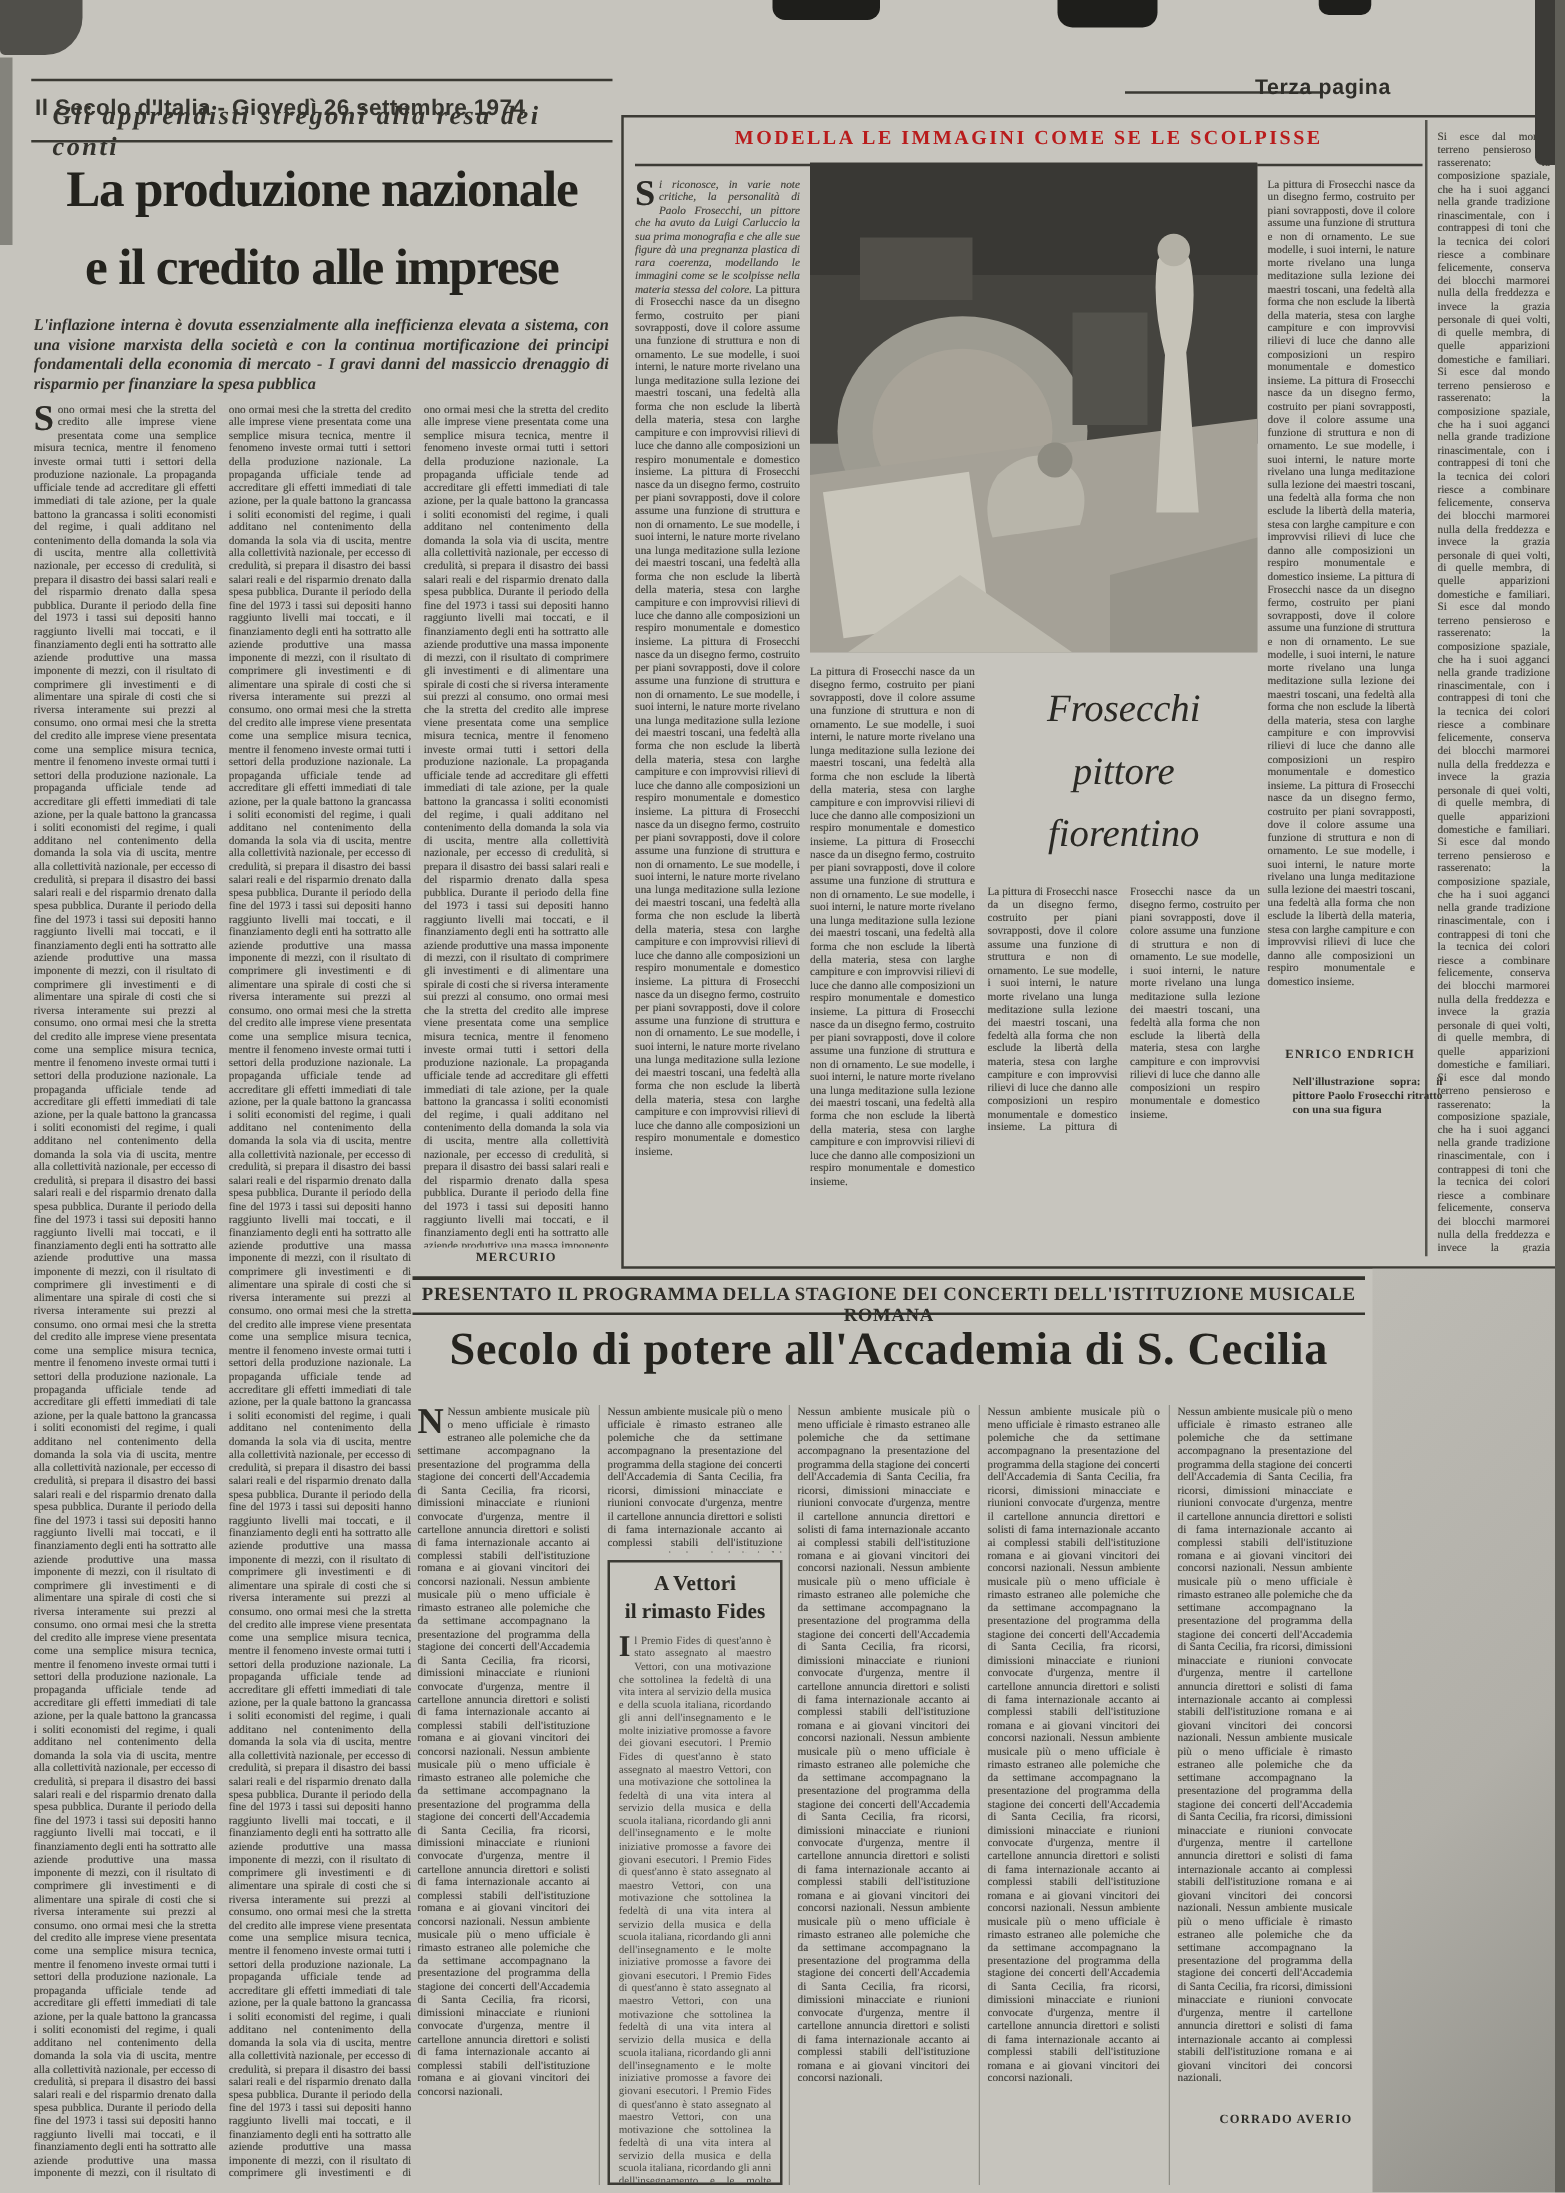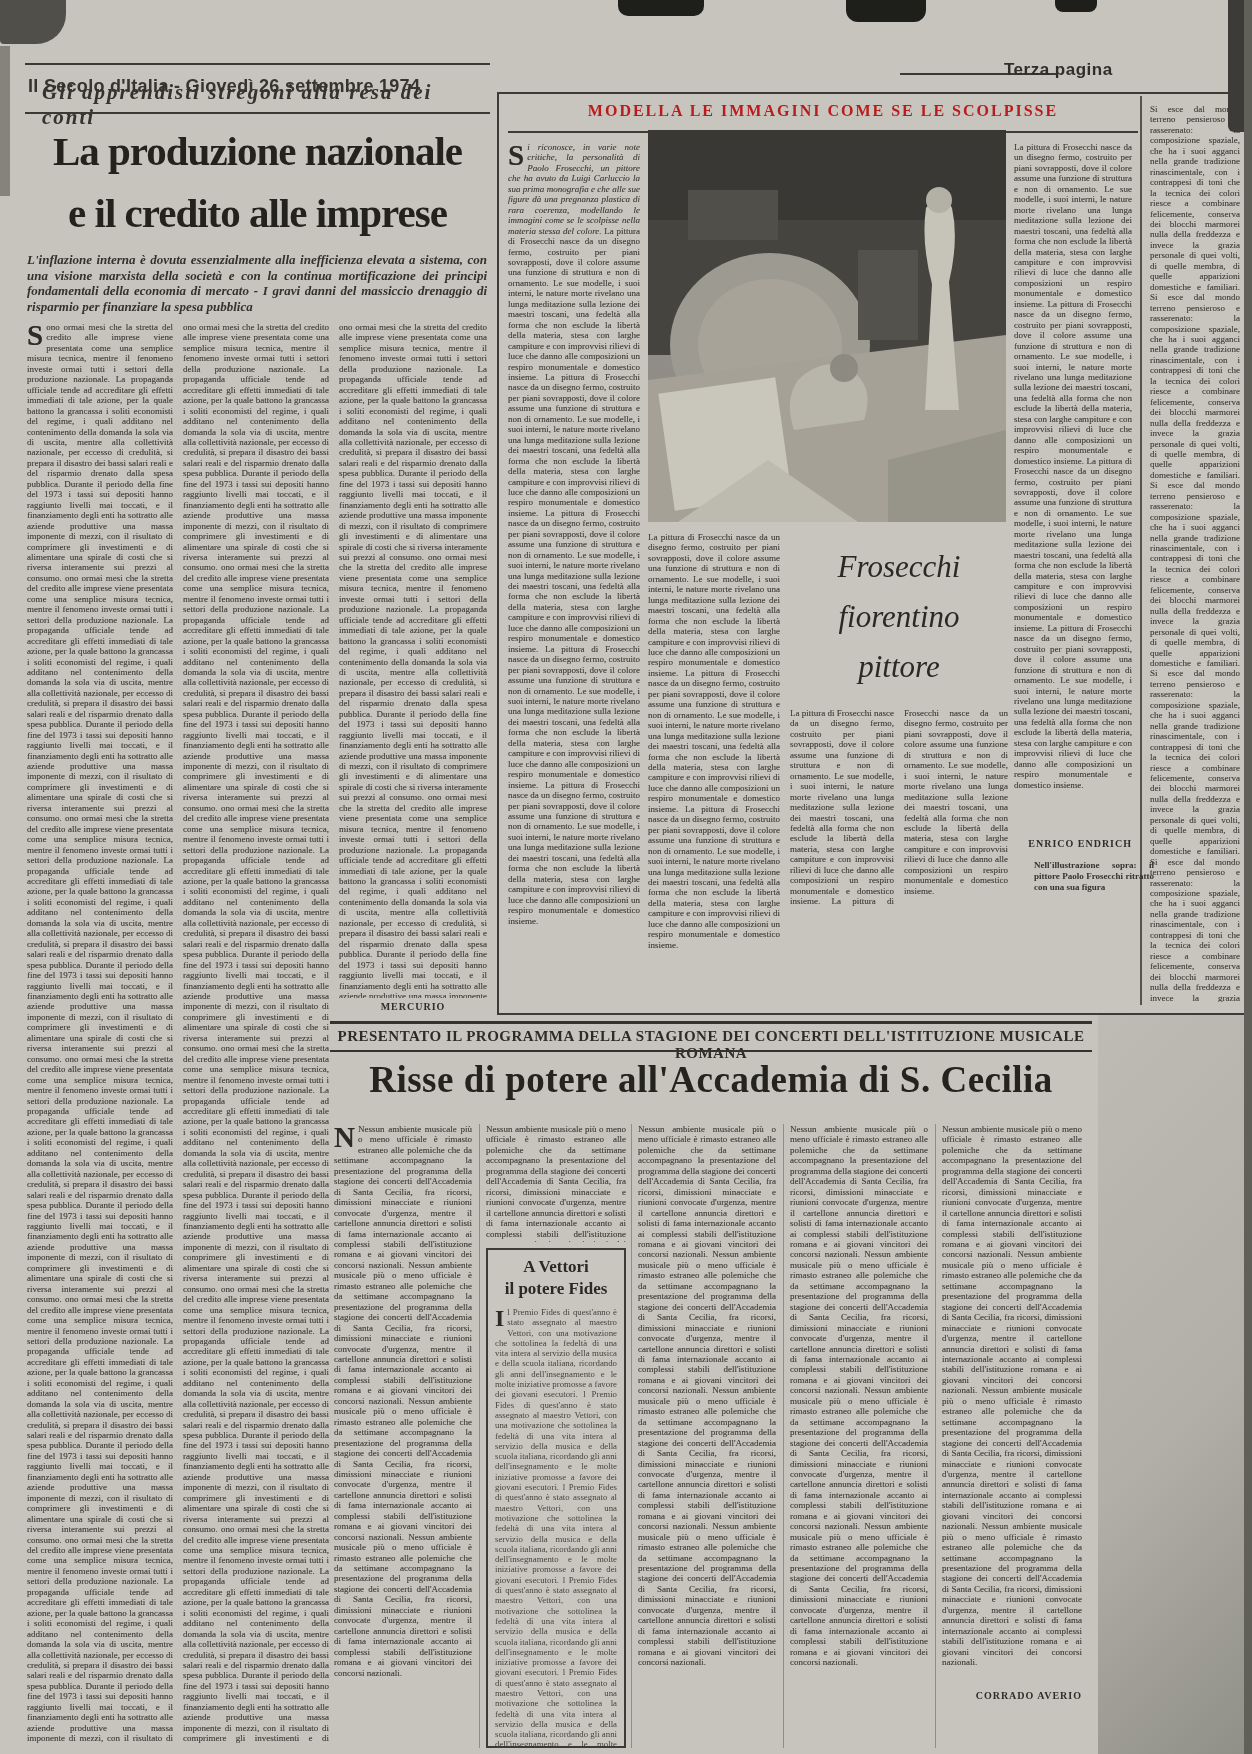--- a/index.html
+++ b/index.html
@@ -112,54 +112,54 @@
     <rect x="18" y="255" width="118" height="118" fill="#c9c6bb" transform="rotate(-8 77 314)"></rect>
     <path d="M30 392 L120 330 L210 392 Z" fill="#bdbaaf"></path>
     <path d="M240 330 L358 300 L358 392 L240 392 Z" fill="#97948a"></path>
     <rect x="210" y="120" width="60" height="90" fill="#53524c"></rect>
     <rect x="40" y="60" width="90" height="50" fill="#514f49"></rect>
   </svg>
 </div>
 
 <div class="abs frosecchi-title">
   <div>Frosecchi</div>
+  <div>pittore</div>
   <div>fiorentino</div>
-  <div>pittore</div>
 </div>
 
 <div class="col" style="left:648px;top:532px;width:132px;height:470px;">La pittura di Frosecchi nasce da un disegno fermo, costruito per piani sovrapposti, dove il colore assume una funzione di struttura e non di ornamento. Le sue modelle, i suoi interni, le nature morte rivelano una lunga meditazione sulla lezione dei maestri toscani, una fedeltà alla forma che non esclude la libertà della materia, stesa con larghe campiture e con improvvisi rilievi di luce che danno alle composizioni un respiro monumentale e domestico insieme.  La pittura di Frosecchi nasce da un disegno fermo, costruito per piani sovrapposti, dove il colore assume una funzione di struttura e non di ornamento. Le sue modelle, i suoi interni, le nature morte rivelano una lunga meditazione sulla lezione dei maestri toscani, una fedeltà alla forma che non esclude la libertà della materia, stesa con larghe campiture e con improvvisi rilievi di luce che danno alle composizioni un respiro monumentale e domestico insieme.  La pittura di Frosecchi nasce da un disegno fermo, costruito per piani sovrapposti, dove il colore assume una funzione di struttura e non di ornamento. Le sue modelle, i suoi interni, le nature morte rivelano una lunga meditazione sulla lezione dei maestri toscani, una fedeltà alla forma che non esclude la libertà della materia, stesa con larghe campiture e con improvvisi rilievi di luce che danno alle composizioni un respiro monumentale e domestico insieme. </div>
 
 <div class="col" style="left:790px;top:708px;width:218px;height:294px;column-count:2;column-gap:10px;">La pittura di Frosecchi nasce da un disegno fermo, costruito per piani sovrapposti, dove il colore assume una funzione di struttura e non di ornamento. Le sue modelle, i suoi interni, le nature morte rivelano una lunga meditazione sulla lezione dei maestri toscani, una fedeltà alla forma che non esclude la libertà della materia, stesa con larghe campiture e con improvvisi rilievi di luce che danno alle composizioni un respiro monumentale e domestico insieme.  La pittura di Frosecchi nasce da un disegno fermo, costruito per piani sovrapposti, dove il colore assume una funzione di struttura e non di ornamento. Le sue modelle, i suoi interni, le nature morte rivelano una lunga meditazione sulla lezione dei maestri toscani, una fedeltà alla forma che non esclude la libertà della materia, stesa con larghe campiture e con improvvisi rilievi di luce che danno alle composizioni un respiro monumentale e domestico insieme. </div>
 
 <div class="col" style="left:1014px;top:142px;width:118px;height:688px;">La pittura di Frosecchi nasce da un disegno fermo, costruito per piani sovrapposti, dove il colore assume una funzione di struttura e non di ornamento. Le sue modelle, i suoi interni, le nature morte rivelano una lunga meditazione sulla lezione dei maestri toscani, una fedeltà alla forma che non esclude la libertà della materia, stesa con larghe campiture e con improvvisi rilievi di luce che danno alle composizioni un respiro monumentale e domestico insieme.  La pittura di Frosecchi nasce da un disegno fermo, costruito per piani sovrapposti, dove il colore assume una funzione di struttura e non di ornamento. Le sue modelle, i suoi interni, le nature morte rivelano una lunga meditazione sulla lezione dei maestri toscani, una fedeltà alla forma che non esclude la libertà della materia, stesa con larghe campiture e con improvvisi rilievi di luce che danno alle composizioni un respiro monumentale e domestico insieme.  La pittura di Frosecchi nasce da un disegno fermo, costruito per piani sovrapposti, dove il colore assume una funzione di struttura e non di ornamento. Le sue modelle, i suoi interni, le nature morte rivelano una lunga meditazione sulla lezione dei maestri toscani, una fedeltà alla forma che non esclude la libertà della materia, stesa con larghe campiture e con improvvisi rilievi di luce che danno alle composizioni un respiro monumentale e domestico insieme.  La pittura di Frosecchi nasce da un disegno fermo, costruito per piani sovrapposti, dove il colore assume una funzione di struttura e non di ornamento. Le sue modelle, i suoi interni, le nature morte rivelano una lunga meditazione sulla lezione dei maestri toscani, una fedeltà alla forma che non esclude la libertà della materia, stesa con larghe campiture e con improvvisi rilievi di luce che danno alle composizioni un respiro monumentale e domestico insieme. </div>
 <div class="byline" style="left:1014px;top:838px;width:118px;text-align:right;">ENRICO ENDRICH</div>
 <div class="caption" style="left:1014px;top:860px;width:120px;height:66px;">Nell'illustrazione sopra: il pittore Paolo Frosecchi ritratto con una sua figura</div>
 
 <div class="col" style="left:1150px;top:104px;width:90px;height:898px;">Si esce dal mondo terreno pensieroso e rasserenato: la composizione spaziale, che ha i suoi agganci nella grande tradizione rinascimentale, con i contrappesi di toni che la tecnica dei colori riesce a combinare felicemente, conserva dei blocchi marmorei nulla della freddezza e invece la grazia personale di quei volti, di quelle membra, di quelle apparizioni domestiche e familiari.  Si esce dal mondo terreno pensieroso e rasserenato: la composizione spaziale, che ha i suoi agganci nella grande tradizione rinascimentale, con i contrappesi di toni che la tecnica dei colori riesce a combinare felicemente, conserva dei blocchi marmorei nulla della freddezza e invece la grazia personale di quei volti, di quelle membra, di quelle apparizioni domestiche e familiari.  Si esce dal mondo terreno pensieroso e rasserenato: la composizione spaziale, che ha i suoi agganci nella grande tradizione rinascimentale, con i contrappesi di toni che la tecnica dei colori riesce a combinare felicemente, conserva dei blocchi marmorei nulla della freddezza e invece la grazia personale di quei volti, di quelle membra, di quelle apparizioni domestiche e familiari.  Si esce dal mondo terreno pensieroso e rasserenato: la composizione spaziale, che ha i suoi agganci nella grande tradizione rinascimentale, con i contrappesi di toni che la tecnica dei colori riesce a combinare felicemente, conserva dei blocchi marmorei nulla della freddezza e invece la grazia personale di quei volti, di quelle membra, di quelle apparizioni domestiche e familiari.  Si esce dal mondo terreno pensieroso e rasserenato: la composizione spaziale, che ha i suoi agganci nella grande tradizione rinascimentale, con i contrappesi di toni che la tecnica dei colori riesce a combinare felicemente, conserva dei blocchi marmorei nulla della freddezza e invece la grazia personale di quei volti, di quelle membra, di quelle apparizioni domestiche e familiari.  Si esce dal mondo terreno pensieroso e rasserenato: la composizione spaziale, che ha i suoi agganci nella grande tradizione rinascimentale, con i contrappesi di toni che la tecnica dei colori riesce a combinare felicemente, conserva dei blocchi marmorei nulla della freddezza e invece la grazia personale di quei volti, di quelle membra, di quelle apparizioni domestiche e familiari. </div>
 
 <div class="abs rule-b1"></div>
 <div class="abs kicker3">PRESENTATO IL PROGRAMMA DELLA STAGIONE DEI CONCERTI DELL'ISTITUZIONE MUSICALE ROMANA</div>
 <div class="abs rule-b2"></div>
-<div class="abs headline3">Risse di potere all'Accademia di S. Cecilia</div>
+<div class="abs headline3">Secolo di potere all'Accademia di S. Cecilia</div>
 
 <div class="colrule" style="left:479px;"></div>
 <div class="colrule" style="left:631px;"></div>
 <div class="colrule" style="left:783px;"></div>
 <div class="colrule" style="left:935px;"></div>
 
 <div class="col" style="left:334px;top:1124px;width:138px;height:624px;">
   <span class="dropcap">N</span><span>Nessun ambiente musicale più o meno ufficiale è rimasto estraneo alle polemiche che da settimane accompagnano la presentazione del programma della stagione dei concerti dell'Accademia di Santa Cecilia, fra ricorsi, dimissioni minacciate e riunioni convocate d'urgenza, mentre il cartellone annuncia direttori e solisti di fama internazionale accanto ai complessi stabili dell'istituzione romana e ai giovani vincitori dei concorsi nazionali.  Nessun ambiente musicale più o meno ufficiale è rimasto estraneo alle polemiche che da settimane accompagnano la presentazione del programma della stagione dei concerti dell'Accademia di Santa Cecilia, fra ricorsi, dimissioni minacciate e riunioni convocate d'urgenza, mentre il cartellone annuncia direttori e solisti di fama internazionale accanto ai complessi stabili dell'istituzione romana e ai giovani vincitori dei concorsi nazionali.  Nessun ambiente musicale più o meno ufficiale è rimasto estraneo alle polemiche che da settimane accompagnano la presentazione del programma della stagione dei concerti dell'Accademia di Santa Cecilia, fra ricorsi, dimissioni minacciate e riunioni convocate d'urgenza, mentre il cartellone annuncia direttori e solisti di fama internazionale accanto ai complessi stabili dell'istituzione romana e ai giovani vincitori dei concorsi nazionali.  Nessun ambiente musicale più o meno ufficiale è rimasto estraneo alle polemiche che da settimane accompagnano la presentazione del programma della stagione dei concerti dell'Accademia di Santa Cecilia, fra ricorsi, dimissioni minacciate e riunioni convocate d'urgenza, mentre il cartellone annuncia direttori e solisti di fama internazionale accanto ai complessi stabili dell'istituzione romana e ai giovani vincitori dei concorsi nazionali. </span>
 </div>
 
 <div class="col" style="left:486px;top:1124px;width:140px;height:118px;">Nessun ambiente musicale più o meno ufficiale è rimasto estraneo alle polemiche che da settimane accompagnano la presentazione del programma della stagione dei concerti dell'Accademia di Santa Cecilia, fra ricorsi, dimissioni minacciate e riunioni convocate d'urgenza, mentre il cartellone annuncia direttori e solisti di fama internazionale accanto ai complessi stabili dell'istituzione romana e ai giovani vincitori dei concorsi nazionali. </div>
 
 <div class="abs fides-box">
   <div class="fides-title">
     <div>A Vettori</div>
-    <div>il potere Fides</div>
+    <div>il rimasto Fides</div>
   </div>
   <div class="fides-body">
     <span class="dropcap" style="font-size:24px;line-height:21px;">I</span><span>l Premio Fides di quest'anno è stato assegnato al maestro Vettori, con una motivazione che sottolinea la fedeltà di una vita intera al servizio della musica e della scuola italiana, ricordando gli anni dell'insegnamento e le molte iniziative promosse a favore dei giovani esecutori.  l Premio Fides di quest'anno è stato assegnato al maestro Vettori, con una motivazione che sottolinea la fedeltà di una vita intera al servizio della musica e della scuola italiana, ricordando gli anni dell'insegnamento e le molte iniziative promosse a favore dei giovani esecutori.  l Premio Fides di quest'anno è stato assegnato al maestro Vettori, con una motivazione che sottolinea la fedeltà di una vita intera al servizio della musica e della scuola italiana, ricordando gli anni dell'insegnamento e le molte iniziative promosse a favore dei giovani esecutori.  l Premio Fides di quest'anno è stato assegnato al maestro Vettori, con una motivazione che sottolinea la fedeltà di una vita intera al servizio della musica e della scuola italiana, ricordando gli anni dell'insegnamento e le molte iniziative promosse a favore dei giovani esecutori.  l Premio Fides di quest'anno è stato assegnato al maestro Vettori, con una motivazione che sottolinea la fedeltà di una vita intera al servizio della musica e della scuola italiana, ricordando gli anni dell'insegnamento e le molte iniziative promosse a favore dei giovani esecutori. </span>
   </div>
 </div>
 
 <div class="col" style="left:638px;top:1124px;width:138px;height:624px;">Nessun ambiente musicale più o meno ufficiale è rimasto estraneo alle polemiche che da settimane accompagnano la presentazione del programma della stagione dei concerti dell'Accademia di Santa Cecilia, fra ricorsi, dimissioni minacciate e riunioni convocate d'urgenza, mentre il cartellone annuncia direttori e solisti di fama internazionale accanto ai complessi stabili dell'istituzione romana e ai giovani vincitori dei concorsi nazionali.  Nessun ambiente musicale più o meno ufficiale è rimasto estraneo alle polemiche che da settimane accompagnano la presentazione del programma della stagione dei concerti dell'Accademia di Santa Cecilia, fra ricorsi, dimissioni minacciate e riunioni convocate d'urgenza, mentre il cartellone annuncia direttori e solisti di fama internazionale accanto ai complessi stabili dell'istituzione romana e ai giovani vincitori dei concorsi nazionali.  Nessun ambiente musicale più o meno ufficiale è rimasto estraneo alle polemiche che da settimane accompagnano la presentazione del programma della stagione dei concerti dell'Accademia di Santa Cecilia, fra ricorsi, dimissioni minacciate e riunioni convocate d'urgenza, mentre il cartellone annuncia direttori e solisti di fama internazionale accanto ai complessi stabili dell'istituzione romana e ai giovani vincitori dei concorsi nazionali.  Nessun ambiente musicale più o meno ufficiale è rimasto estraneo alle polemiche che da settimane accompagnano la presentazione del programma della stagione dei concerti dell'Accademia di Santa Cecilia, fra ricorsi, dimissioni minacciate e riunioni convocate d'urgenza, mentre il cartellone annuncia direttori e solisti di fama internazionale accanto ai complessi stabili dell'istituzione romana e ai giovani vincitori dei concorsi nazionali. </div>
 <div class="col" style="left:790px;top:1124px;width:138px;height:624px;">Nessun ambiente musicale più o meno ufficiale è rimasto estraneo alle polemiche che da settimane accompagnano la presentazione del programma della stagione dei concerti dell'Accademia di Santa Cecilia, fra ricorsi, dimissioni minacciate e riunioni convocate d'urgenza, mentre il cartellone annuncia direttori e solisti di fama internazionale accanto ai complessi stabili dell'istituzione romana e ai giovani vincitori dei concorsi nazionali.  Nessun ambiente musicale più o meno ufficiale è rimasto estraneo alle polemiche che da settimane accompagnano la presentazione del programma della stagione dei concerti dell'Accademia di Santa Cecilia, fra ricorsi, dimissioni minacciate e riunioni convocate d'urgenza, mentre il cartellone annuncia direttori e solisti di fama internazionale accanto ai complessi stabili dell'istituzione romana e ai giovani vincitori dei concorsi nazionali.  Nessun ambiente musicale più o meno ufficiale è rimasto estraneo alle polemiche che da settimane accompagnano la presentazione del programma della stagione dei concerti dell'Accademia di Santa Cecilia, fra ricorsi, dimissioni minacciate e riunioni convocate d'urgenza, mentre il cartellone annuncia direttori e solisti di fama internazionale accanto ai complessi stabili dell'istituzione romana e ai giovani vincitori dei concorsi nazionali.  Nessun ambiente musicale più o meno ufficiale è rimasto estraneo alle polemiche che da settimane accompagnano la presentazione del programma della stagione dei concerti dell'Accademia di Santa Cecilia, fra ricorsi, dimissioni minacciate e riunioni convocate d'urgenza, mentre il cartellone annuncia direttori e solisti di fama internazionale accanto ai complessi stabili dell'istituzione romana e ai giovani vincitori dei concorsi nazionali. </div>
 <div class="col" style="left:942px;top:1124px;width:140px;height:560px;">Nessun ambiente musicale più o meno ufficiale è rimasto estraneo alle polemiche che da settimane accompagnano la presentazione del programma della stagione dei concerti dell'Accademia di Santa Cecilia, fra ricorsi, dimissioni minacciate e riunioni convocate d'urgenza, mentre il cartellone annuncia direttori e solisti di fama internazionale accanto ai complessi stabili dell'istituzione romana e ai giovani vincitori dei concorsi nazionali.  Nessun ambiente musicale più o meno ufficiale è rimasto estraneo alle polemiche che da settimane accompagnano la presentazione del programma della stagione dei concerti dell'Accademia di Santa Cecilia, fra ricorsi, dimissioni minacciate e riunioni convocate d'urgenza, mentre il cartellone annuncia direttori e solisti di fama internazionale accanto ai complessi stabili dell'istituzione romana e ai giovani vincitori dei concorsi nazionali.  Nessun ambiente musicale più o meno ufficiale è rimasto estraneo alle polemiche che da settimane accompagnano la presentazione del programma della stagione dei concerti dell'Accademia di Santa Cecilia, fra ricorsi, dimissioni minacciate e riunioni convocate d'urgenza, mentre il cartellone annuncia direttori e solisti di fama internazionale accanto ai complessi stabili dell'istituzione romana e ai giovani vincitori dei concorsi nazionali.  Nessun ambiente musicale più o meno ufficiale è rimasto estraneo alle polemiche che da settimane accompagnano la presentazione del programma della stagione dei concerti dell'Accademia di Santa Cecilia, fra ricorsi, dimissioni minacciate e riunioni convocate d'urgenza, mentre il cartellone annuncia direttori e solisti di fama internazionale accanto ai complessi stabili dell'istituzione romana e ai giovani vincitori dei concorsi nazionali. </div>
 <div class="byline" style="left:942px;top:1690px;width:140px;text-align:right;">CORRADO AVERIO</div>

